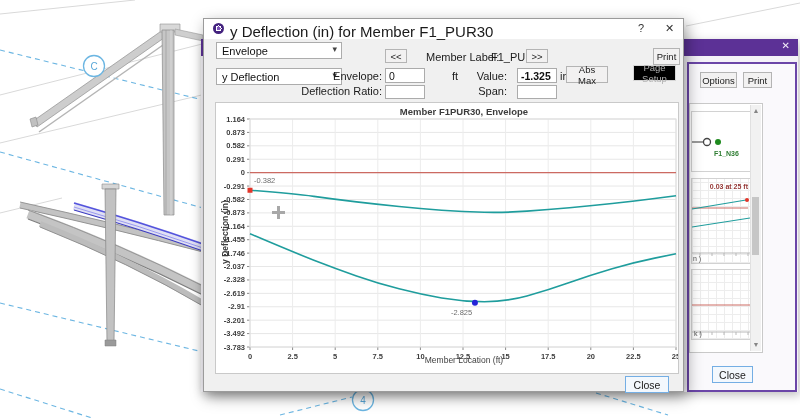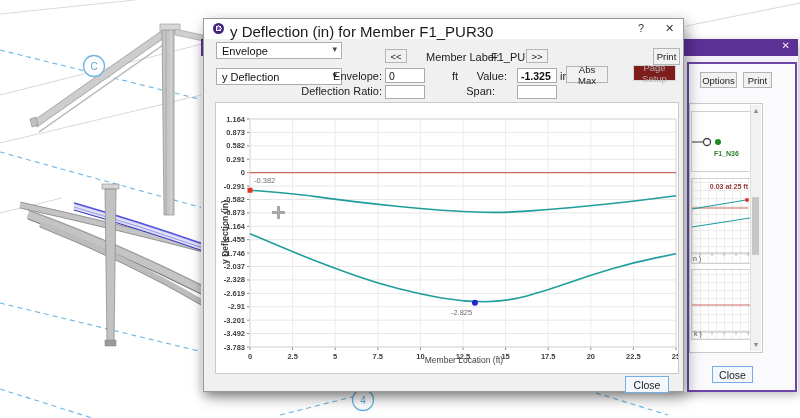--- a/index.html
+++ b/index.html
@@ -33,21 +33,21 @@
   #dlg .titlebar{position:absolute;left:0;top:0;width:100%;height:20px;background:#ffffff;}
   #dlg .title{position:absolute;left:26px;top:4px;font-size:15px;color:#1a1a1a;white-space:nowrap;}
   #dlg .icon{position:absolute;left:9px;top:4px;width:11px;height:11px;border-radius:50%;
              background:radial-gradient(circle at 50% 50%, #7b52b8 0 2px, #ffffff 2px 3px, #43227e 3px);}
   #dlg .cap{position:absolute;font-size:11px;color:#1b1b1b;white-space:nowrap;}
   .combo{position:absolute;background:#ffffff;border:1px solid #acacac;font-size:11px;color:#111;
          display:flex;align-items:center;padding-left:5px;box-sizing:border-box;cursor:default;}
   .combo .caret{position:absolute;right:4px;top:1px;color:#444;font-size:9px;}
   .tinput{position:absolute;background:#ffffff;border:1px solid #ababab;font-size:10.5px;color:#111;
           padding:0 0 0 3px;box-sizing:border-box;font-family:"Liberation Sans","DejaVu Sans",sans-serif;}
-  .btn:disabled,.btn.disabled{color:#b0b0b0;border-color:#d6d6d6;background:#7f1d1d;}
+  .btn:disabled,.btn.disabled{color:#b0b0b0;border-color:#d6d6d6;background:#000000;}
   .closebtn{background:#f3f8fd;border:1.5px solid #74aee4;font-size:10.5px;}
 
   
   #chartPanel{position:absolute;left:11px;top:83px;width:464px;height:272px;background:#ffffff;border:1px solid #c9c9c9;box-sizing:border-box;}
   #chartTitle{position:absolute;left:34px;top:3px;width:428px;text-align:center;font-size:9.5px;font-weight:bold;color:#3d3d3d;}
   #ylab{position:absolute;left:-56px;top:124px;width:130px;text-align:center;font-size:8.5px;font-weight:bold;color:#3d3d3d;
         transform:rotate(-90deg);transform-origin:center;}
   #xlab{position:absolute;left:34px;top:252px;width:428px;text-align:center;font-size:8.5px;font-weight:normal;color:#3d3d3d;}
   .ytick{font-size:7.5px;font-weight:bold;fill:#3d3d3d;}
   .xtick{font-size:7.5px;font-weight:bold;fill:#3d3d3d;}
@@ -228,24 +228,25 @@
   <input class="tinput" style="left: 181px; top: 49px; width: 40px; height: 15px;" value="0">
   <span class="cap" style="left:228px;top:51px;margin-left:20px;">ft</span>
   <span class="cap" style="left:255px;top:51px;width:48px;text-align:right;">Value:</span>
   <input class="tinput" style="left: 313px; top: 49px; width: 40px; height: 15px; font-weight: bold;" value="-1.325">
   <span class="cap" style="left:356px;top:51px;">in</span>
   <button class="btn abs" style="left:362px;top:47px;width:42px;height:17px;">Abs Max</button>
   <button class="btn abs disabled" style="left:429px;top:46px;width:43px;height:16px;">Page Setup</button>
 
   <span class="cap" style="left:90px;top:66px;width:88px;text-align:right;">Deflection Ratio:</span>
   <input class="tinput" style="left: 181px; top: 66px; width: 40px; height: 14px;" value="">
-  <span class="cap" style="left:250px;top:66px;width:41px;text-align:right;">Span:</span>
+  <span class="cap" style="left:262px;top:66px;width:41px;text-align:right;">Span:</span>
   <input class="tinput" style="left: 313px; top: 66px; width: 40px; height: 14px;" value="">
 
   <div id="chartPanel">
+    <div id="chartTitle">Member F1PUR30, Envelope</div>
     <div id="ylab">y Deflection (in)</div>
     <div id="xlab">Member Location (ft)</div>
     <svg id="chartSvg" width="462" height="270" viewBox="0 0 462 270">
           <line x1="34" x2="460" y1="16" y2="16" stroke="#e7e7e7" stroke-width="1"></line>
           <line x1="31" x2="34" y1="16" y2="16" stroke="#8a8a8a" stroke-width="1"></line>
           <text x="29" y="18.5" text-anchor="end" class="ytick">1.164</text>
           <line x1="34" x2="460" y1="29.411764705882348" y2="29.411764705882348" stroke="#e7e7e7" stroke-width="1"></line>
           <line x1="31" x2="34" y1="29.411764705882348" y2="29.411764705882348" stroke="#8a8a8a" stroke-width="1"></line>
           <text x="29" y="31.911764705882348" text-anchor="end" class="ytick">0.873</text>
           <line x1="34" x2="460" y1="42.8235294117647" y2="42.8235294117647" stroke="#e7e7e7" stroke-width="1"></line>

